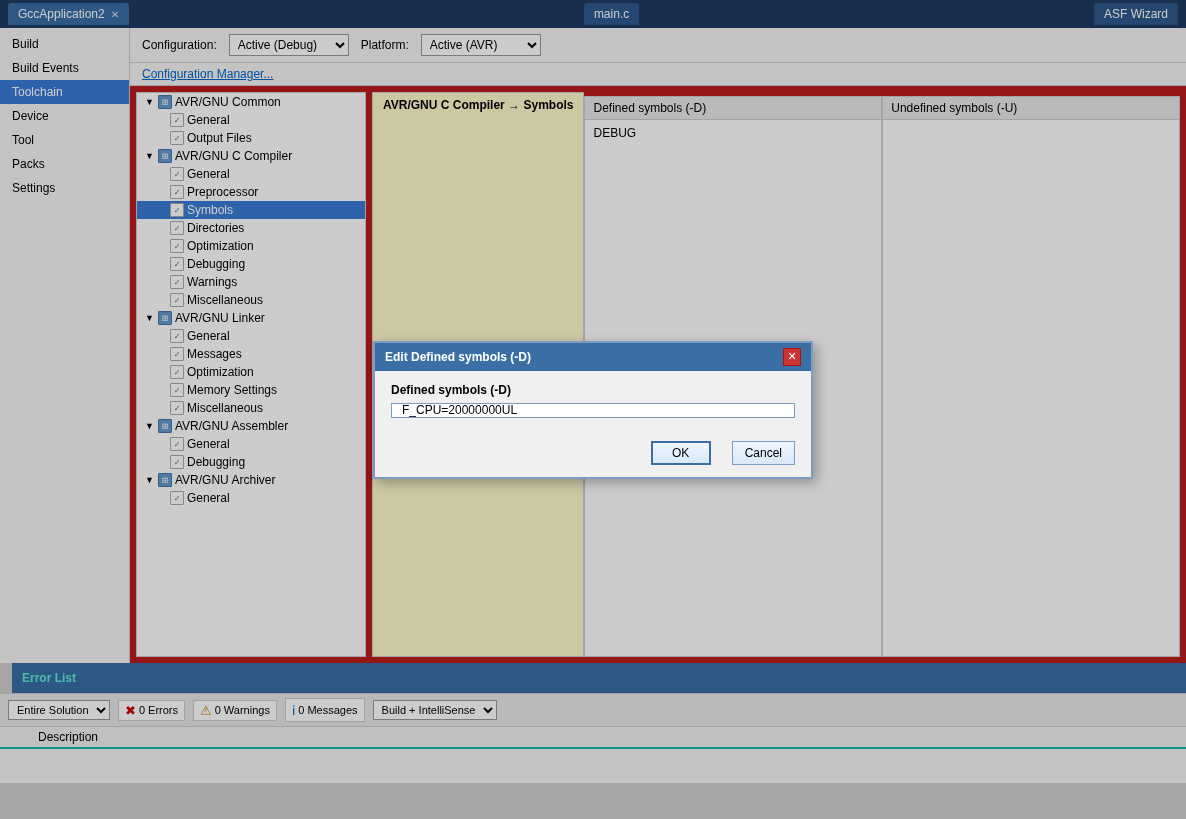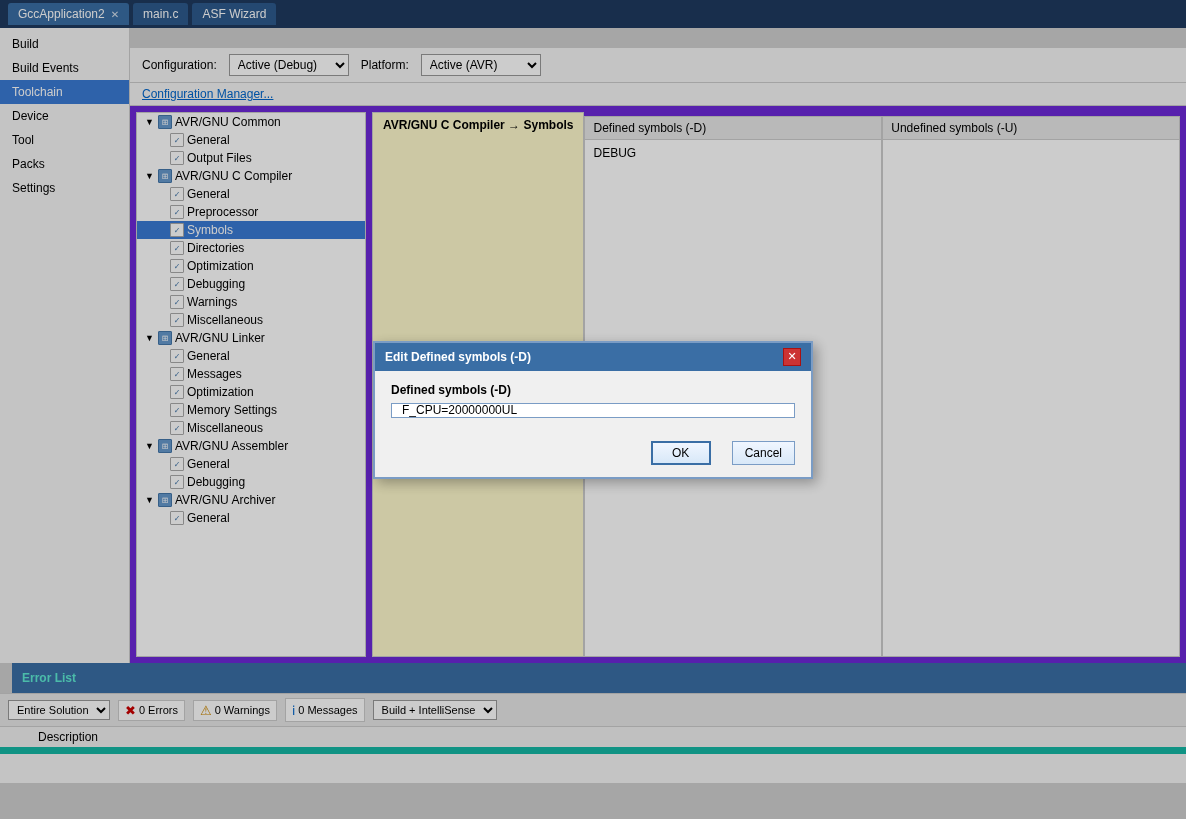--- a/index.html
+++ b/index.html
@@ -7,20 +7,21 @@
 
     
     .title-bar {
       background: #1e3a5f;
       color: #fff;
       height: 28px;
       display: flex;
       align-items: center;
       padding: 0 8px;
       gap: 4px;
+      justify-content: space-between;
     }
     .title-tab {
       background: #2d5a8e;
       color: #fff;
       padding: 4px 10px;
       font-size: 12px;
       border-radius: 3px 3px 0 0;
       cursor: pointer;
       display: flex;
       align-items: center;
@@ -63,26 +64,25 @@
       color: #000;
     }
     .nav-item.active {
       background: #3a7bd5;
       color: #fff;
     }
 
     
     .content-area {
       flex: 1;
-      background: #6d28d9;
+      background: #b91c1c;
       display: flex;
       flex-direction: column;
       position: relative;
       overflow: hidden;
-      margin-top: 20px;
     }
 
     
     .config-bar {
       background: #f5f5f5;
       border-bottom: 1px solid #ccc;
       padding: 6px 12px;
       display: flex;
       align-items: center;
       gap: 12px;
@@ -295,21 +295,21 @@
       border: 1px solid #ccc;
       cursor: pointer;
     }
     .badge-icon-error { color: #cc0000; font-size: 13px; }
     .badge-icon-warning { color: #cc8800; font-size: 13px; }
     .badge-icon-info { color: #0066cc; font-size: 13px; }
     .error-table-header {
       display: flex;
       padding: 3px 8px;
       font-size: 12px;
-      border-bottom: 7px solid #14b8a6;
+      border-bottom: 2px solid #14b8a6;
       background: #f0f0f0;
     }
     .col-icon { width: 30px; }
     .col-desc { flex: 1; }
   </style>
 </head>
 <body>
 
 <div class="title-bar">
   <div class="title-tab active">

